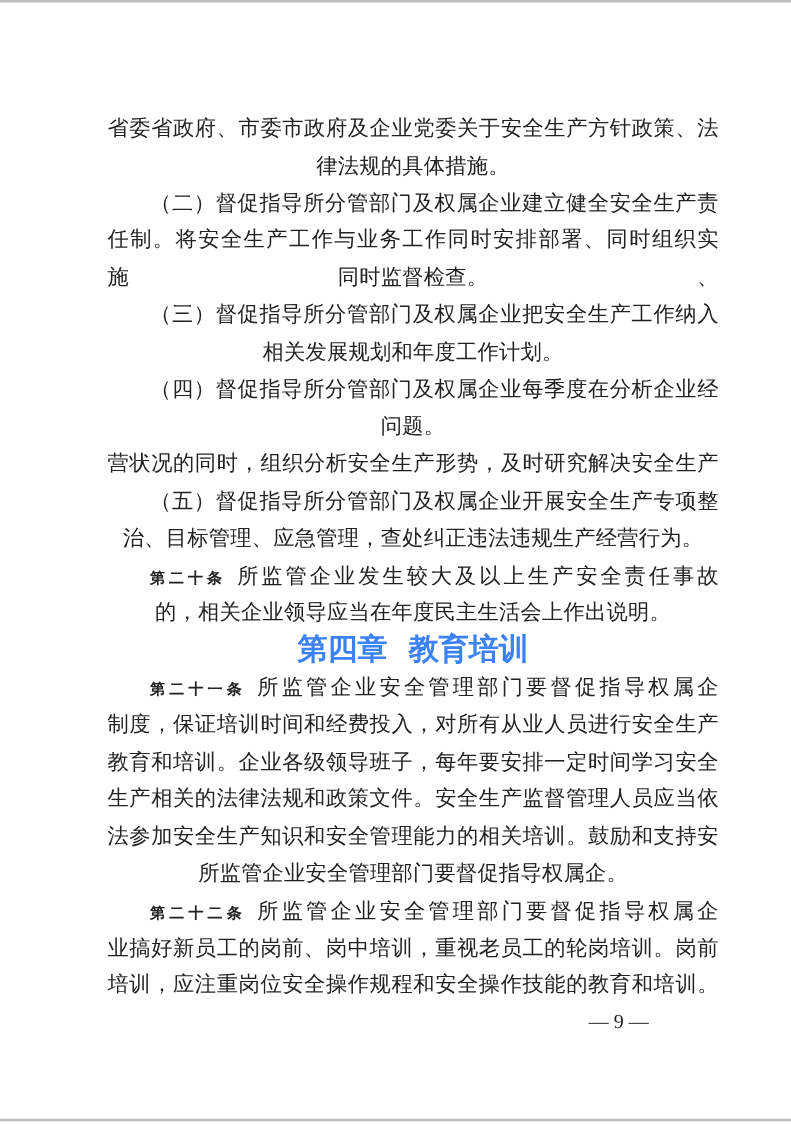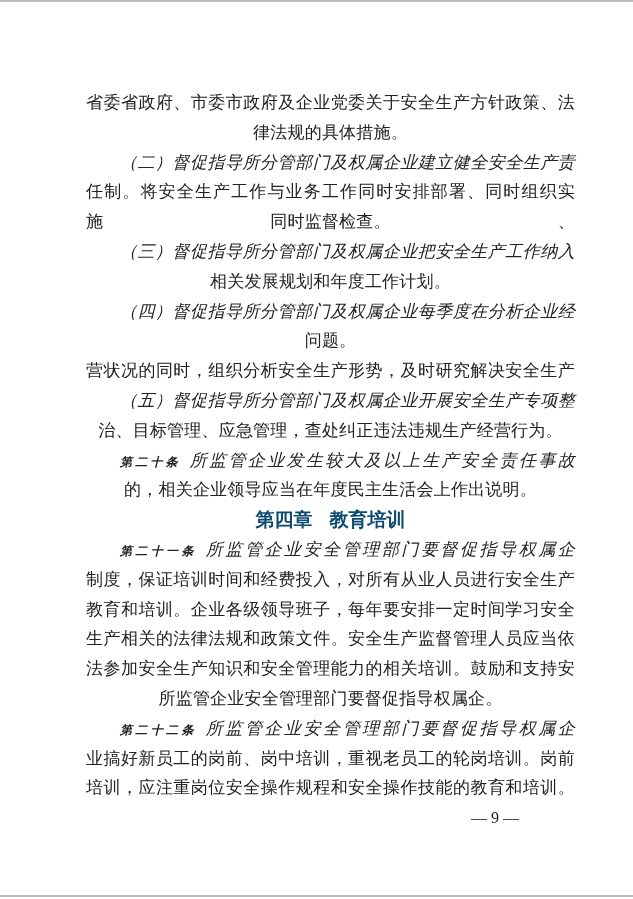--- a/index.html
+++ b/index.html
@@ -38,37 +38,37 @@
     white-space: nowrap;
     letter-spacing: 0.2px;
     text-align: center;
   }
   .line.just {
     white-space: normal;
     text-align: justify;
     text-align-last: justify;
     text-justify: inter-character;
   }
-  .line.indent { padding-left: 34px; font-style: italic; }
+  .line.indent { padding-left: 34px; }
 
   .term {
     font-weight: bold;
     font-size: 12px;
     letter-spacing: 1px;
     font-family: "Liberation Sans", "DejaVu Sans", sans-serif;
     margin-right: 9px;
   }
   .heading {
     font-weight: bold;
-    font-size: 19px;
+    font-size: 24px;
     line-height: 29.8px;
     height: 29.8px;
     text-align: center;
     font-family: "Liberation Sans", "DejaVu Sans", sans-serif;
-    color: #0c4a6e;
+    color: #3b82f6;
   }
   .heading-num { margin-right: 17px; }
 
   .page-number {
     position: absolute;
     top: 809px;
     left: 450px;
     width: 90px;
     text-align: center;
     font-size: 16px;

